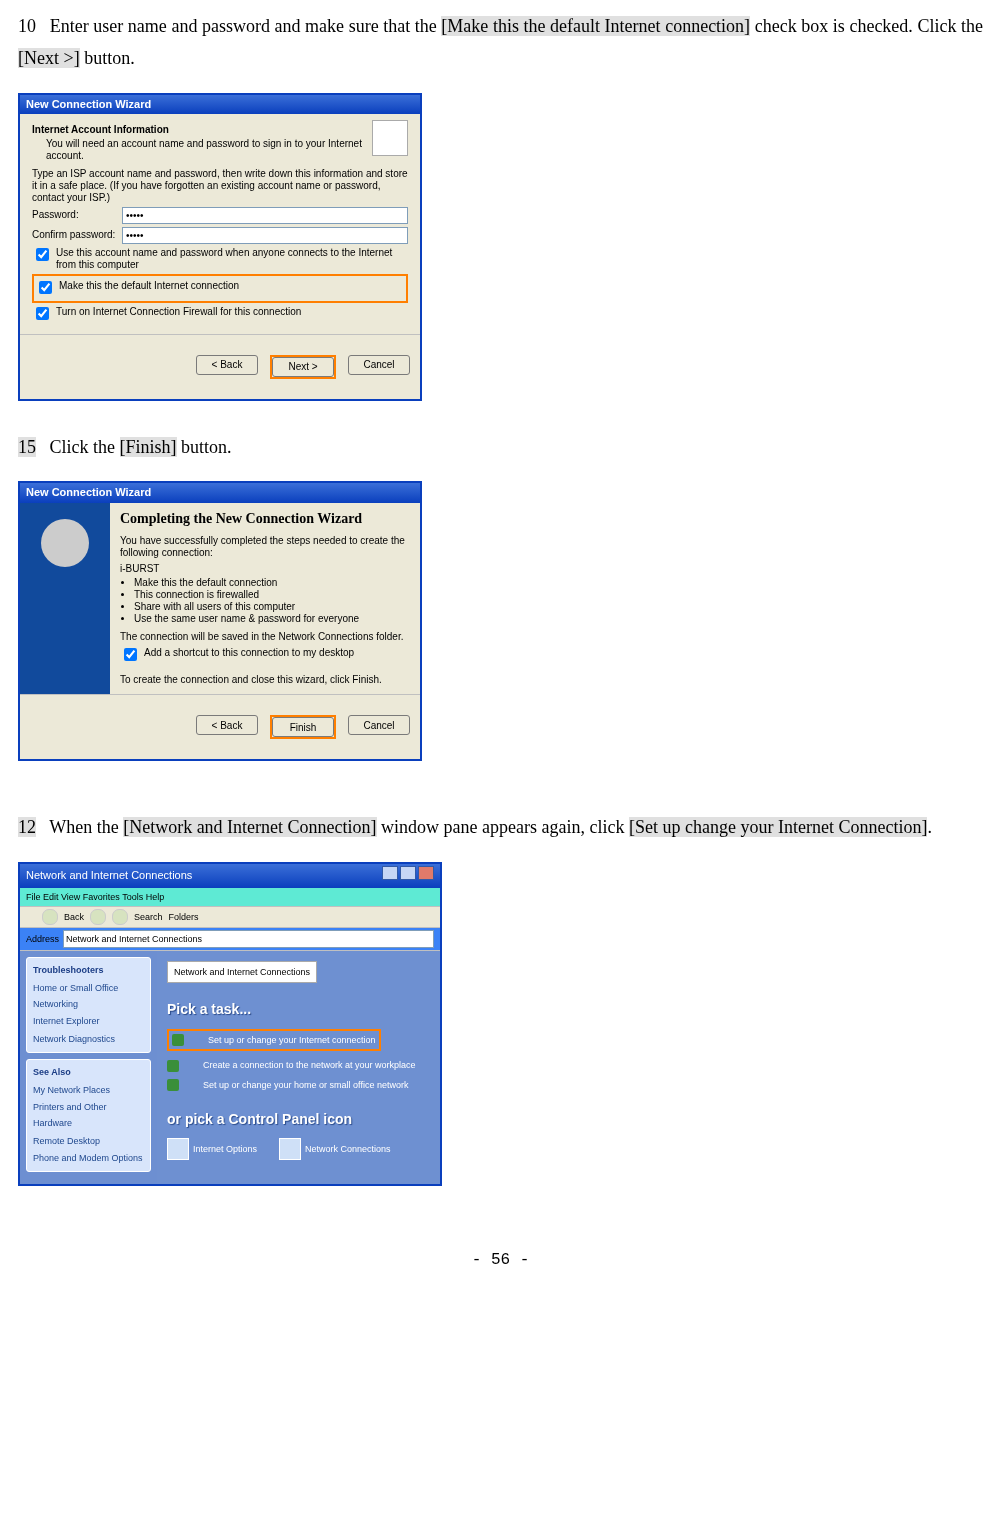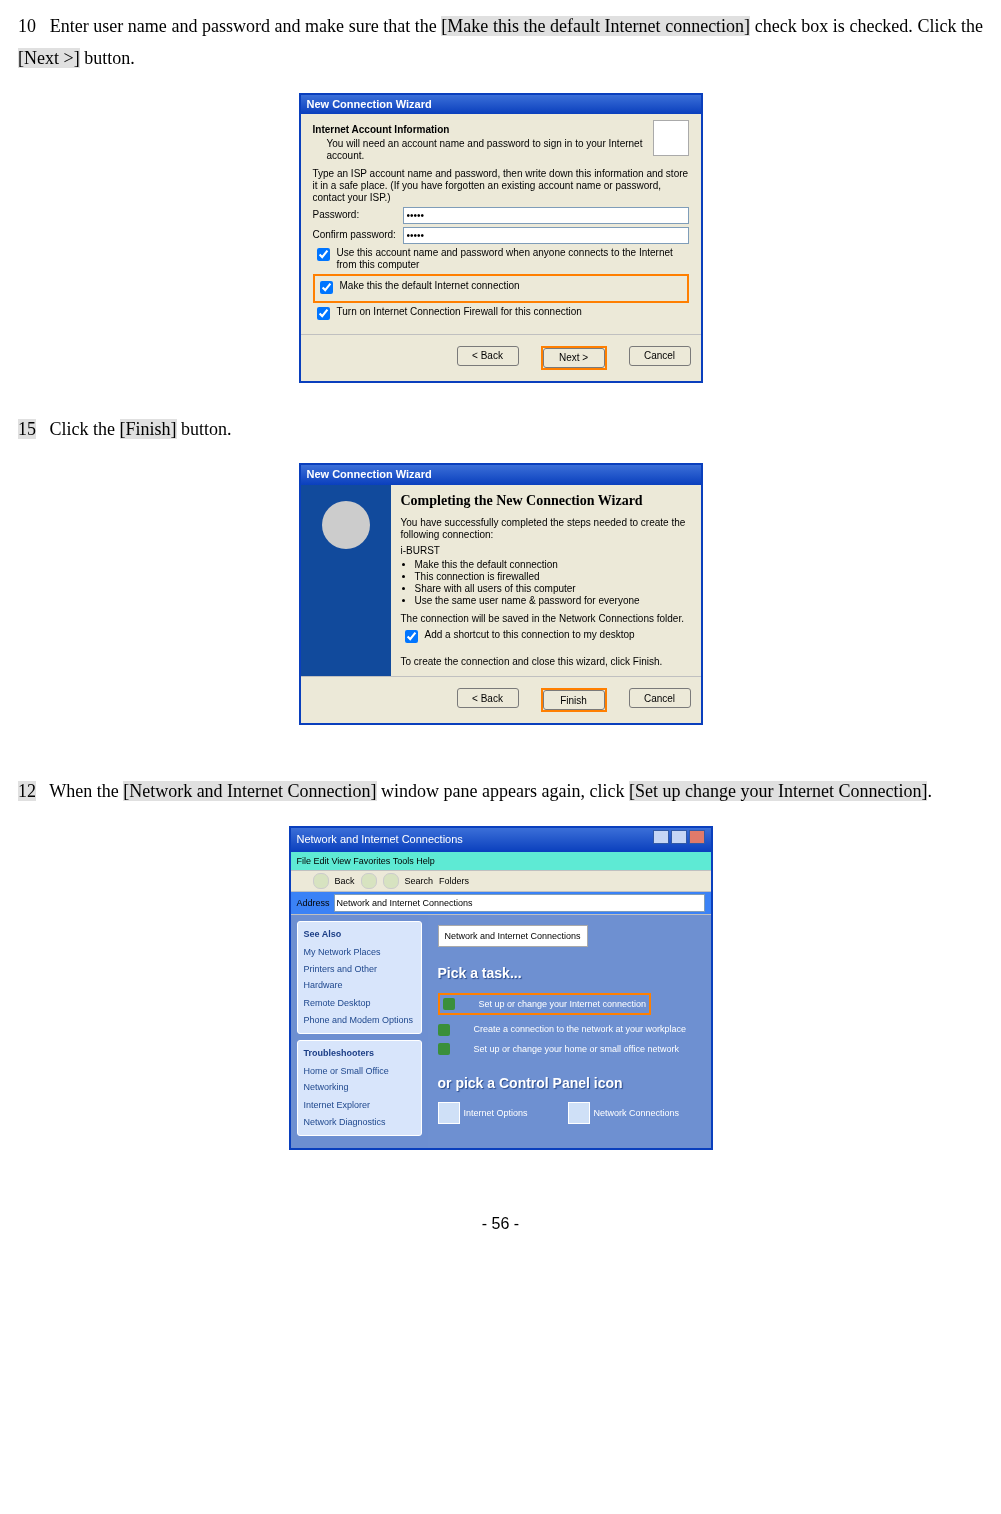--- a/index.html
+++ b/index.html
@@ -1,32 +1,32 @@
 <!DOCTYPE html>
 <html><head>
 <meta charset="utf-8">
 <style>
   html,body{margin:0;padding:0;font-family:"MS PGothic","Century",serif;background:#fff;color:#000}
   .page{width:1001px;margin:0 auto;padding:0 18px 40px 18px;box-sizing:border-box;font-size:18px;line-height:1.8}
   .step{margin-top:10px}
   .hl{background:#e0e0e0}
-  .fig{display:flex;justify-content:center;margin:18px 0 30px 0}
+  .fig{display:flex;margin:18px 0 30px 0}
   
   .xpwin{width:400px;border:2px solid #0a3fbd;background:#ece9d8;font-family:Tahoma,sans-serif;font-size:10px;color:#000;line-height:1.2}
   .xpttl{background:linear-gradient(#3b6fd8,#0a3fbd);color:#fff;font-weight:bold;padding:3px 6px;font-size:11px}
   .xpbody{padding:10px 12px 8px 12px}
   .xphdr{font-weight:bold;margin-bottom:2px}
   .xpsub{margin:0 0 6px 14px}
   .fld{display:flex;align-items:center;margin:3px 0}
   .fld label{width:90px}
   .fld input{flex:1;height:15px;border:1px solid #7f9db9;font-size:10px;padding:0 3px}
   .cb{display:flex;align-items:flex-start;gap:4px;margin:3px 0}
   .cb input{margin-top:1px}
   .orange{border:2px solid #ff7f00;padding:1px}
-  .btnrow{display:flex;justify-content:flex-end;gap:22px;padding:11px 10px;border-top:1px solid #c0c0c0;background:#ece9d8}
+  .btnrow{display:flex;justify-content:flex-end;gap:12px;padding:20px 10px;border-top:1px solid #c0c0c0;background:#ece9d8}
   .btn{min-width:62px;height:20px;font-size:10px;border:1px solid #7a7a7a;background:#ece9d8;border-radius:3px}
   .btnrow .orangeb{border:2px solid #ff7f00;padding:0}
   .flagicon{float:right;width:34px;height:34px;background:#fff;border:1px solid #aaa;margin:-4px 0 4px 4px}
   
   .comp{display:flex}
   .comp-left{width:90px;background:#114a9c}
   .comp-left .lic{width:48px;height:48px;background:#ccc;border-radius:24px;margin:16px auto}
   .comp-right{flex:1;padding:8px 10px;font-size:10px}
   .comp-right h3{font-family:Tahoma;font-size:14px;font-weight:bold;margin:0 0 8px 0}
   .comp-right ul{margin:2px 0 6px 14px;padding:0}
@@ -45,24 +45,24 @@
   .cpside{width:125px;background:#6d8fd1;padding:6px}
   .cppanel{background:#d8e5fb;border:1px solid #fff;border-radius:3px;margin-bottom:6px;padding:4px 6px}
   .cppanel h4{margin:0 0 2px 0;font-size:9px;font-weight:bold;color:#1c3e86}
   .cppanel div{color:#20498e;margin:1px 0}
   .cpcont{flex:1;background:#6e90d1;color:#fff;padding:10px;position:relative}
   .cpcont .crumb{background:#fff;color:#000;padding:2px 6px;display:inline-block;border:1px solid #aaa;font-size:9px;margin-bottom:10px}
   .cpcont h2{font-size:14px;font-weight:bold;margin:4px 0;text-shadow:1px 1px 1px #2a4a8a}
   .task{display:flex;align-items:center;gap:24px;margin:3px 0;color:#fff;font-size:9px}
   .task .arr{width:12px;height:12px;background:#3a8f3a;border-radius:2px}
   .task.orangeb{border:2px solid #ff7f00;display:inline-flex;padding:1px 3px}
-  .cpi{display:flex;gap:40px;margin-top:6px}
+  .cpi{display:flex;gap:22px;margin-top:6px}
   .cpi .ic{display:flex;align-items:center;gap:4px;color:#fff}
   .cpi .ic .ig{width:20px;height:20px;background:#cfe0f7;border:1px solid #fff}
-  .pgnum{text-align:center;margin-top:60px;font-family:Liberation Sans, sans-serif;font-size:16px}
+  .pgnum{text-align:center;margin-top:60px;font-family:Liberation Mono, monospace;font-size:16px}
   .just{text-align:justify;text-justify:inter-word}
 </style>
 </head>
 <body>
 <div class="page">
 
 <p class="step just">
   <span>10</span>&nbsp;&nbsp;
   <span>Enter user name and password and make sure that the </span><span class="hl">[Make this the default Internet connection]</span><span> check box is checked. Click the </span><span class="hl">[Next &gt;]</span><span> button.</span>
 </p>
@@ -168,31 +168,31 @@
       <span>Search</span>
       <span>Folders</span>
     </div>
     <div class="cpaddr">
       <span>Address</span>
       <input value="Network and Internet Connections" style="">
     </div>
     <div class="cpmain">
       <div class="cpside">
         <div class="cppanel">
+          <h4>Troubleshooters</h4>
+          <div>Home or Small Office Networking</div>
+          <div>Internet Explorer</div>
+          <div>Network Diagnostics</div>
+        </div>
+        <div class="cppanel">
           <h4>See Also</h4>
           <div>My Network Places</div>
           <div>Printers and Other Hardware</div>
           <div>Remote Desktop</div>
           <div>Phone and Modem Options</div>
-        </div>
-        <div class="cppanel">
-          <h4>Troubleshooters</h4>
-          <div>Home or Small Office Networking</div>
-          <div>Internet Explorer</div>
-          <div>Network Diagnostics</div>
         </div>
       </div>
       <div class="cpcont">
         <span class="crumb">Network and Internet Connections</span>
         <h2>Pick a task...</h2>
         <div class="task orangeb">
               <span class="arr"></span>
               <span>Set up or change your Internet connection</span>
             </div><br>
         <div class="task">

